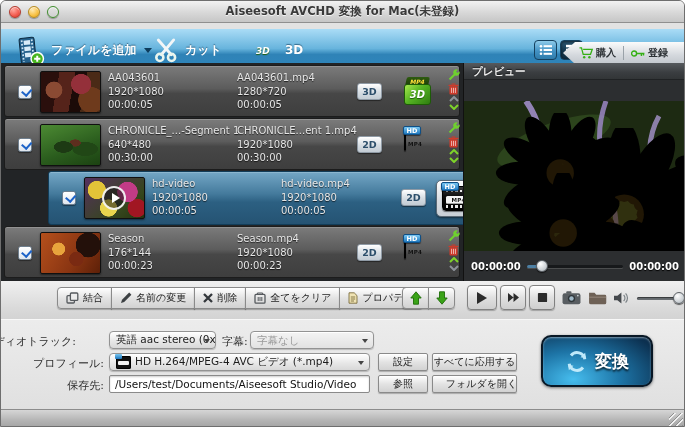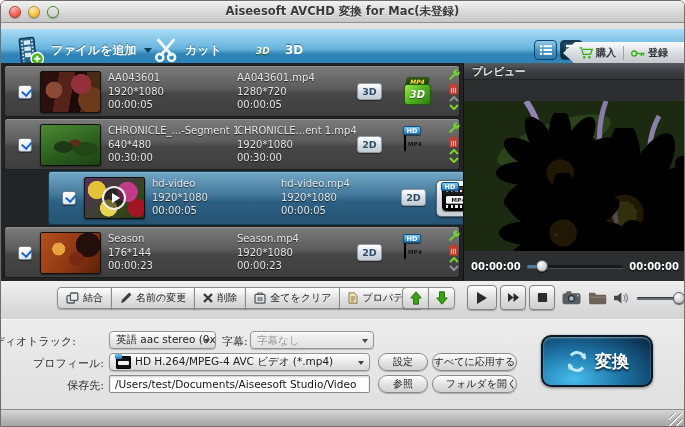--- a/index.html
+++ b/index.html
@@ -105,21 +105,21 @@
   .seek{position:relative;flex:1;height:12px;}
   .seek .track{position:absolute;left:0;right:0;top:5px;height:3px;background:#17191b;border-radius:2px;box-shadow:0 1px 0 rgba(255,255,255,.15);}
   .seek .fill{position:absolute;left:0;top:5px;width:12%;height:3px;background:#4d7fa3;border-radius:2px;}
   .knob{position:absolute;top:0;width:12px;height:12px;border-radius:50%;
     background:radial-gradient(circle at 35% 30%,#ffffff,#c9ced2 65%,#9aa1a7);border:1px solid #5c6166;box-shadow:0 1px 1px rgba(0,0,0,.6);}
   .seek .knob{left:10%;}
 
   
   .band{position:absolute;left:0;top:280px;width:100%;height:52px;
     background:linear-gradient(#f0f0f0,#d9d9d9 55%,#cbcbcb);border-bottom:1px solid #a5a5a5;}
-  .btn{height:22px;border:1px solid #8a8a8a;border-radius:9px;
+  .btn{height:22px;border:1px solid #8a8a8a;border-radius:2px;
     background:linear-gradient(#ffffff,#e3e3e3 50%,#d2d2d2);
     box-shadow:inset 0 1px 0 #fff,0 1px 1px rgba(0,0,0,.25);
     display:inline-flex;align-items:center;justify-content:center;gap:4px;
     font-size:10px;color:#222;padding:0 8px;white-space:nowrap;}
   .band .list-btns{position:absolute;left:56px;top:6px;display:flex;}
   .band .list-btns .btn{border-radius:0;margin-left:-1px;}
   .band .list-btns .btn:first-child{border-radius:4px 0 0 4px;margin-left:0;}
   .band .list-btns .btn:last-child{border-radius:0 4px 4px 0;}
   .move-btns{position:absolute;left:401px;top:6px;display:flex;}
   .move-btns .btn{width:27px;padding:0;}

